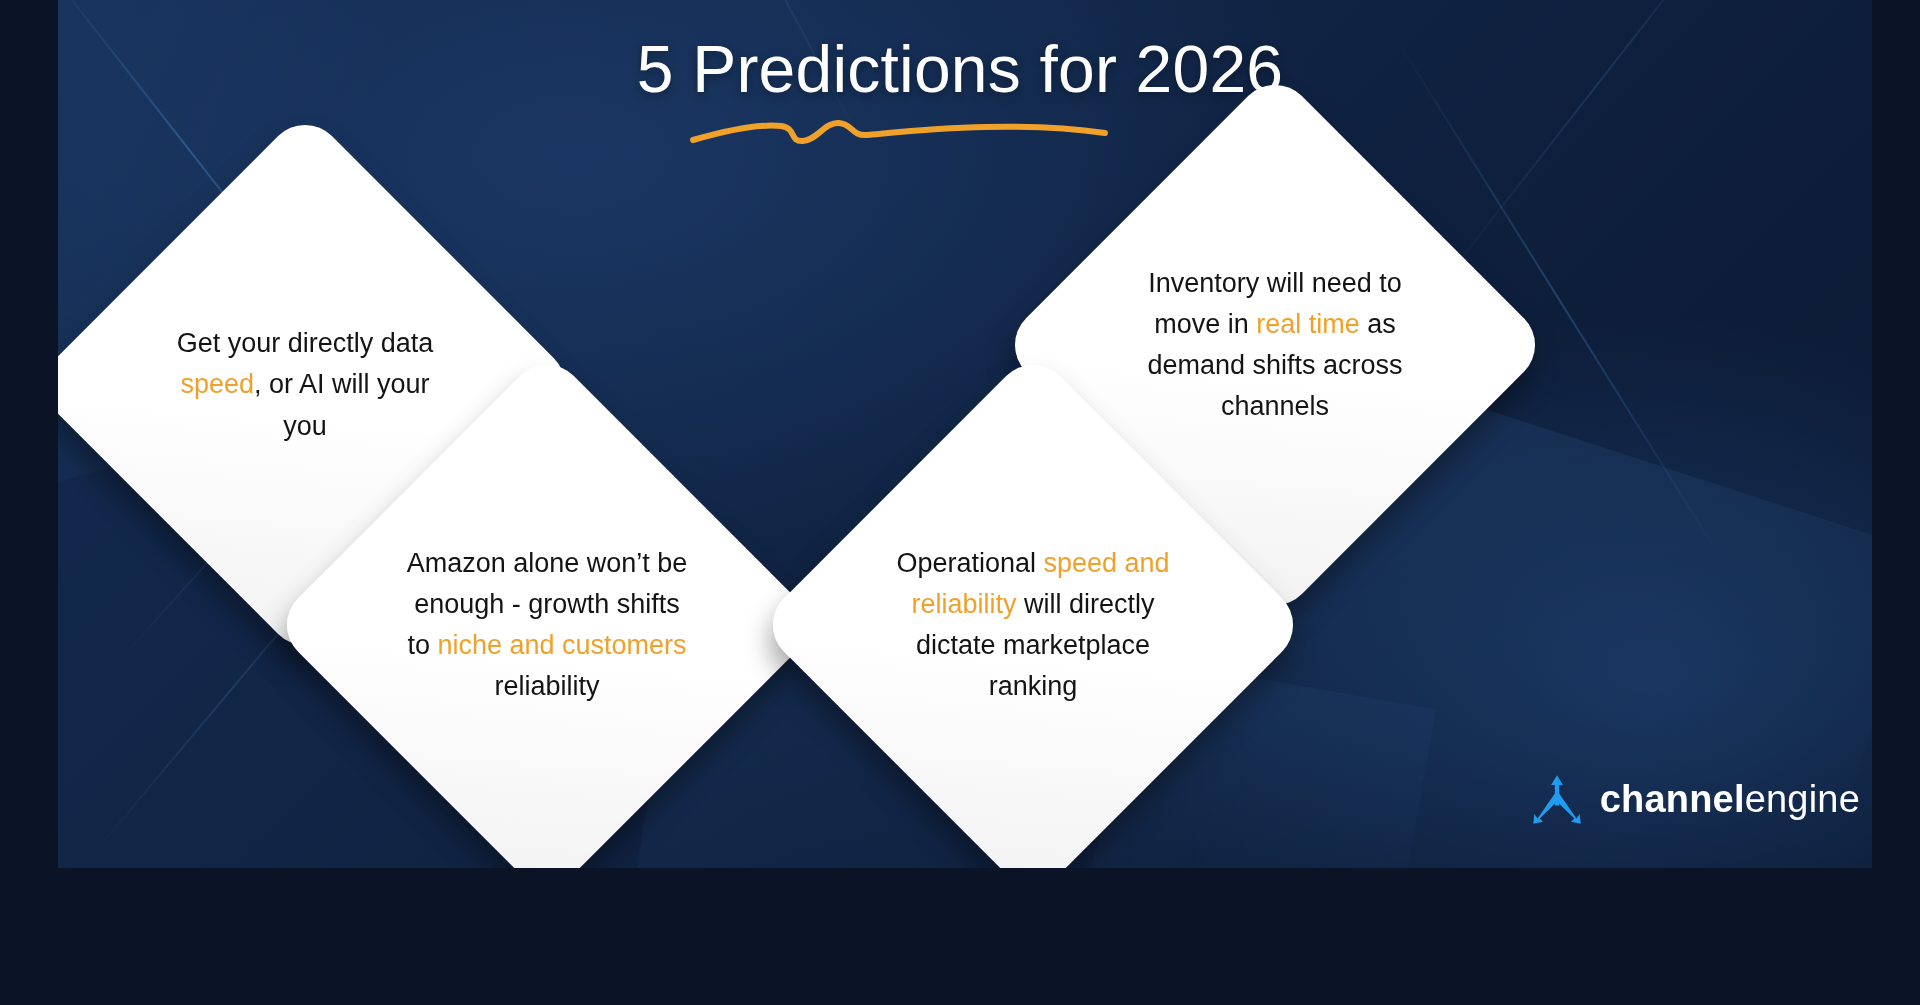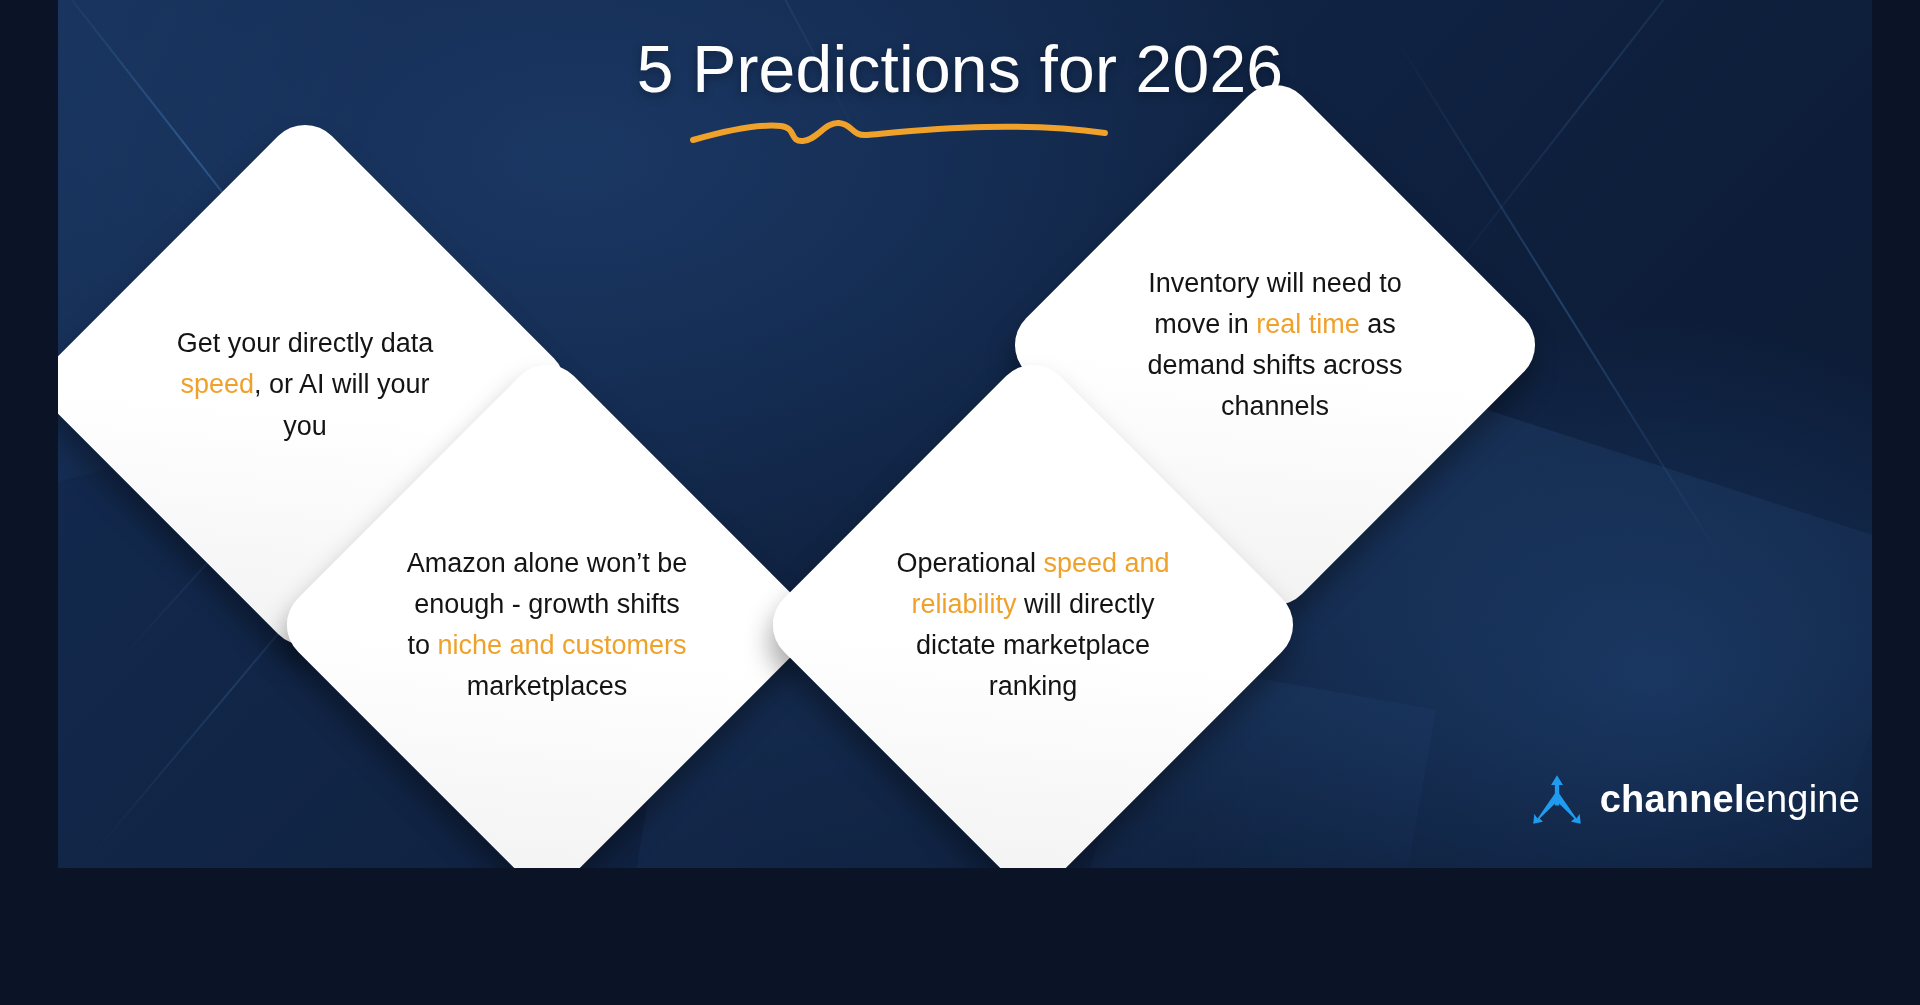--- a/index.html
+++ b/index.html
@@ -91,21 +91,21 @@
   <div class="dia" style="left:110px;top:190px;width:390px;height:390px;">
     <div class="shape"></div>
     <div class="txt">
       <span>Get your directly data </span><span class="hl">speed</span><span>, or AI will your you</span>
     </div>
   </div>
 
   <div class="dia" style="left:352px;top:430px;width:390px;height:390px;">
     <div class="shape"></div>
     <div class="txt">
-      <span>Amazon alone won’t be enough - growth shifts to </span><span class="hl">niche and customers</span><span> marketplaces</span>
+      <span>Amazon alone won’t be enough - growth shifts to </span><span class="hl">niche and customers</span><span> reliability</span>
     </div>
   </div>
 
 
   <div class="dia" style="left:1080px;top:150px;width:390px;height:390px;">
     <div class="shape"></div>
     <div class="txt">
       <span>Inventory will need to move in </span><span class="hl">real time</span><span> as demand shifts across channels</span>
     </div>
   </div>

